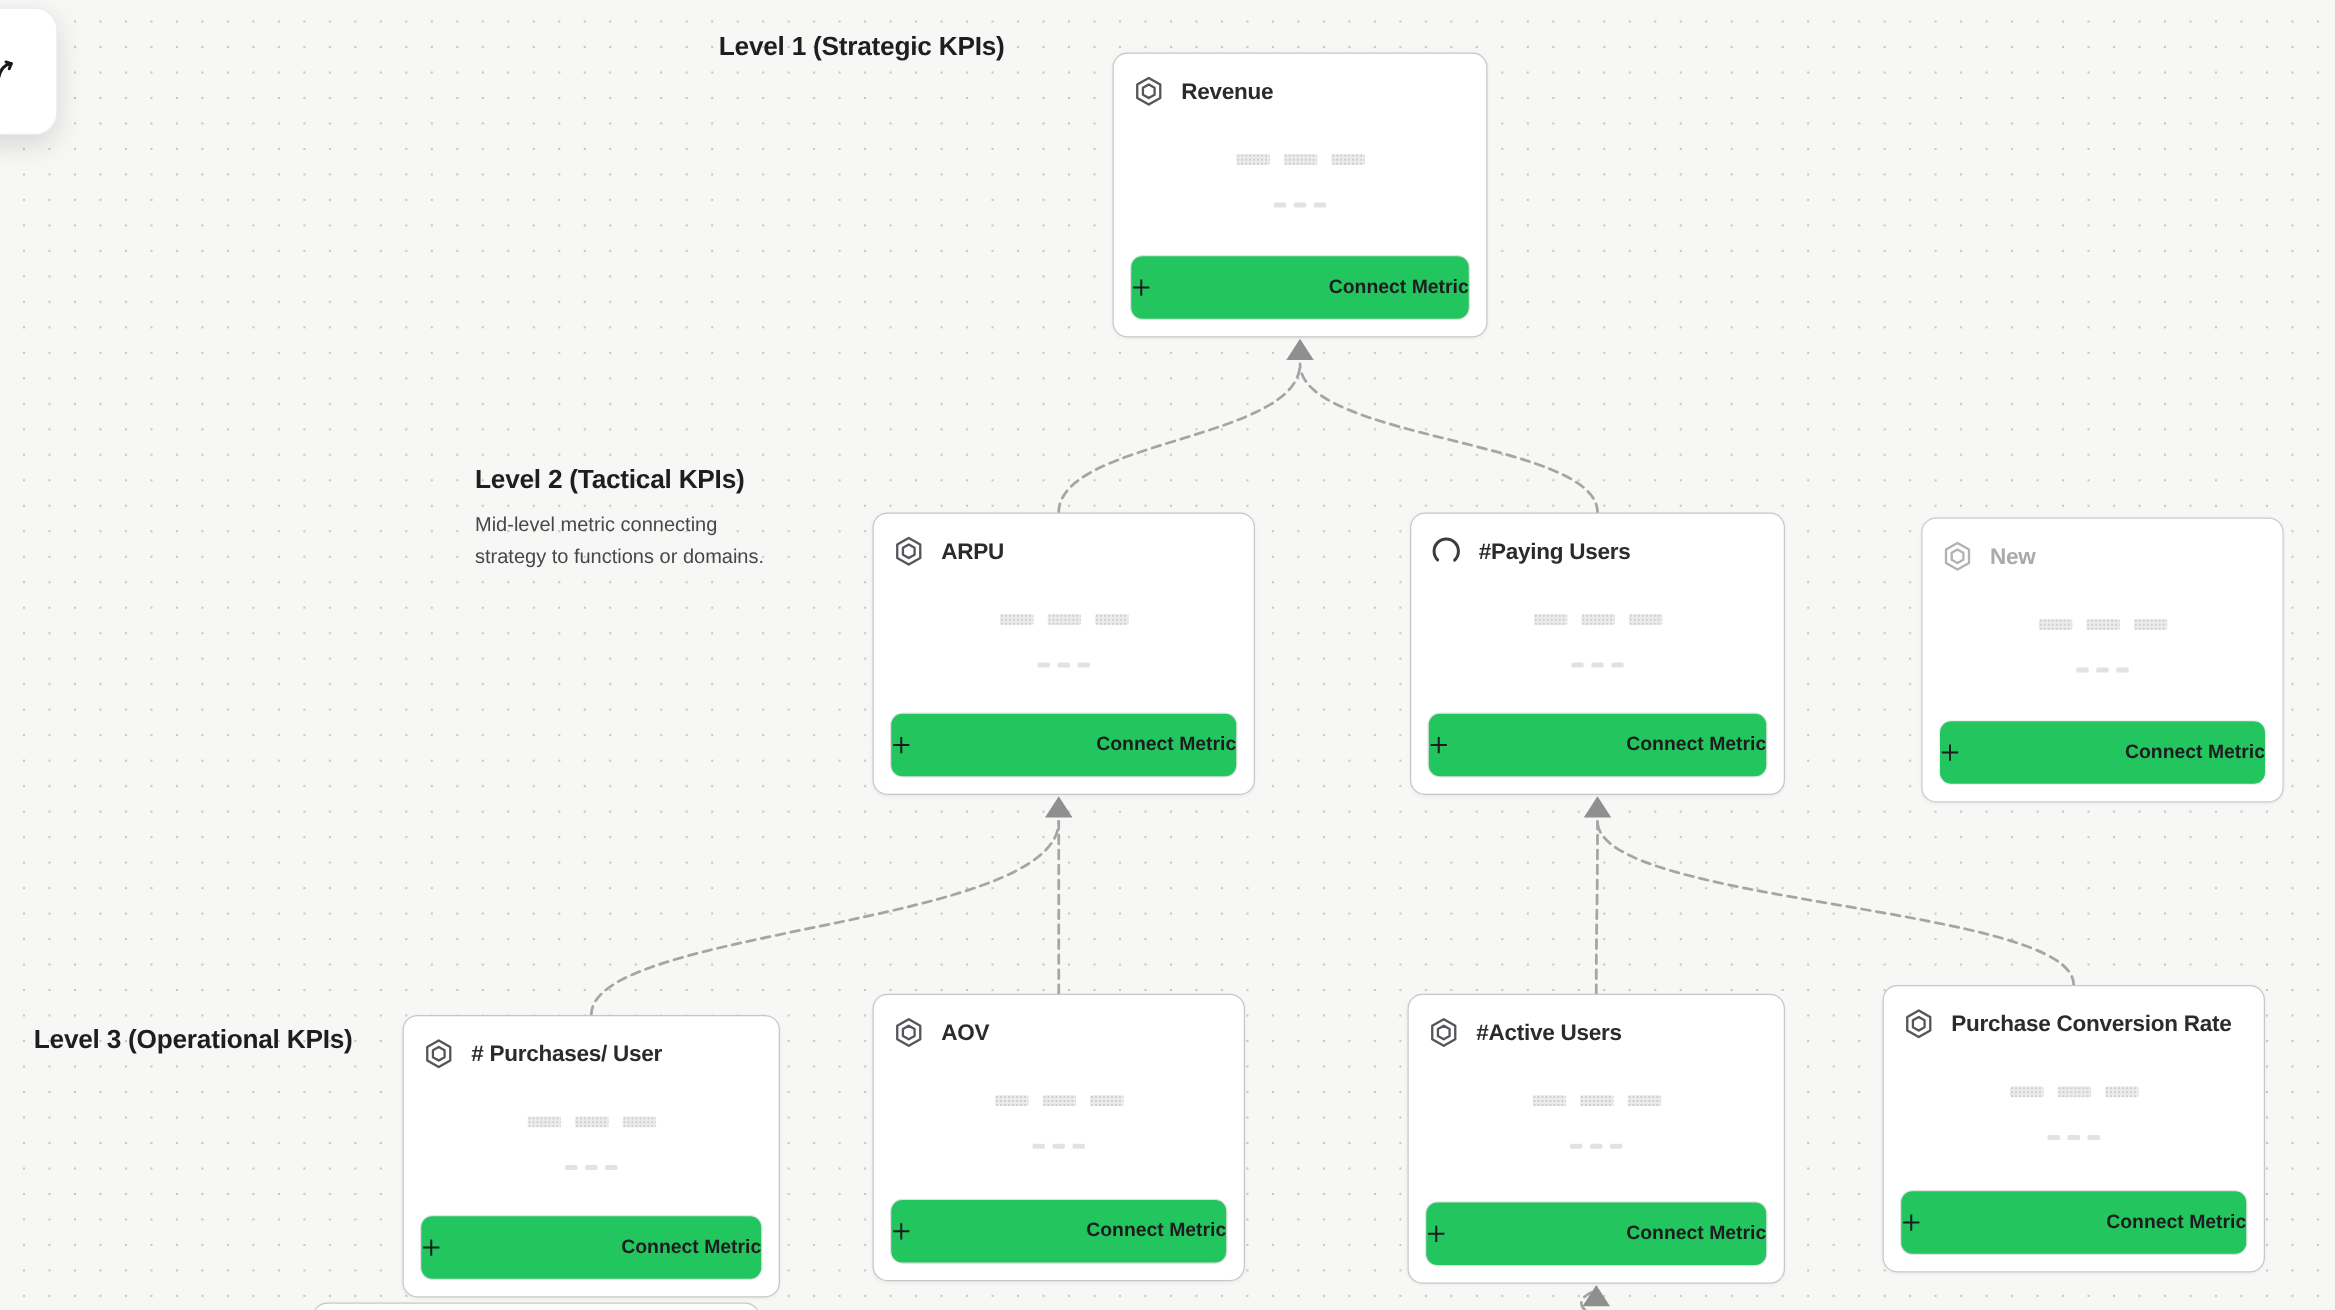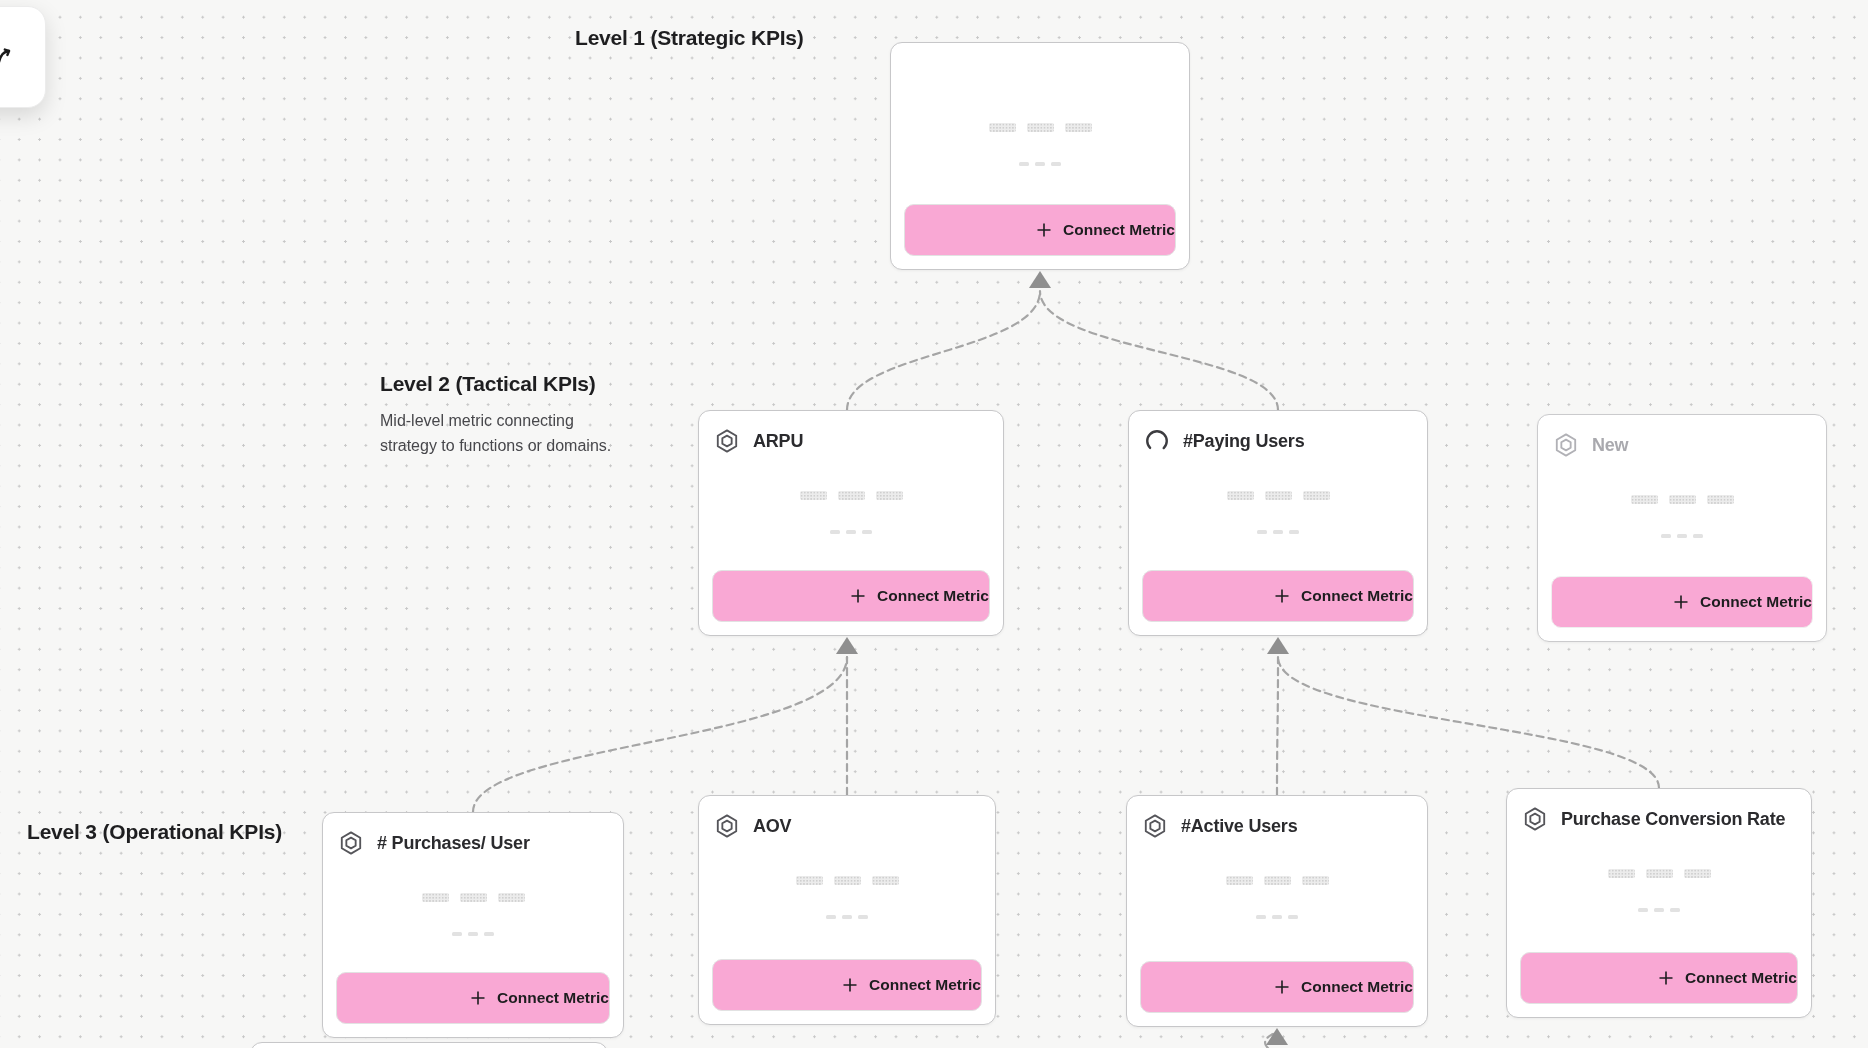--- a/index.html
+++ b/index.html
@@ -29,22 +29,22 @@
   .card-title{font-size:18px;font-weight:700;color:#2b2b2e;letter-spacing:-0.2px;white-space:nowrap;}
   .skel-row1{position:absolute;left:0;right:0;top:80px;display:flex;justify-content:center;gap:11px;}
   .skel-row1 i{display:block;width:27px;height:9px;border-radius:2px;
     background-color:#ececec;
     background-image:radial-gradient(#cfcfcf 0.9px, transparent 1px);
     background-size:3.2px 3.2px;}
   .skel-row2{position:absolute;left:0;right:0;top:119px;display:flex;justify-content:center;gap:6px;}
   .skel-row2 i{display:block;width:10px;height:3.5px;border-radius:1.5px;background:#e2e2e2;}
   .connect-btn{
     position:absolute;left:13px;right:13px;bottom:13px;height:52px;
-    background:#f9a8d4;border:1.4px solid #e2e2e2;border-radius:10px;
-    display:flex;align-items:center;justify-content:flex-end;gap:11px;
+    background:#22c55e;border:1.4px solid #e2e2e2;border-radius:10px;
+    display:flex;align-items:center;justify-content:space-between;gap:11px;
     font-family:"Liberation Sans", sans-serif;
     font-size:15.5px;font-weight:700;color:#1d1d1f;cursor:pointer;padding:0;
   }
   .card.draft{border-color:#cbcbcd;}
   .card.draft .card-title{color:#a9a9ae;}
   .card.draft .connect-btn{border-color:#efefef;}
   .card.partial{z-index:3;}
 
   .float-panel{
     position:absolute;left:-58px;top:6px;width:102px;height:100px;z-index:6;
@@ -76,20 +76,27 @@
 <div class="level-block" style="left:380px;top:372px;">
   <div class="level-title">Level 2 (Tactical KPIs)</div>
   <div class="level-desc">Mid-level metric connecting
 strategy to functions or domains.</div>
 </div>
 <div class="level-block" style="left:27px;top:772px;margin-top:48px;">
   <div class="level-title">Level 3 (Operational KPIs)</div>
 </div>
 
 <div class="card" style="left:890px;top:42px;width:300px;height:228px">
+  <div class="card-head">
+    <svg width="26" height="26" viewBox="0 0 24 24" fill="none" stroke="#55555a" stroke-width="1.7" stroke-linejoin="round">
+      <path d="M12 2.2 L20.5 7.1 V16.9 L12 21.8 L3.5 16.9 V7.1 Z"></path>
+        <path d="M12 7 L16.3 9.5 V14.5 L12 17 L7.7 14.5 V9.5 Z"></path>
+    </svg>
+    <span class="card-title">Revenue</span>
+  </div>
   <div class="skel-row1">
       <i></i>
       <i></i>
       <i></i>
     </div>
   <div class="skel-row2">
       <i></i>
       <i></i>
       <i></i>
     </div>

